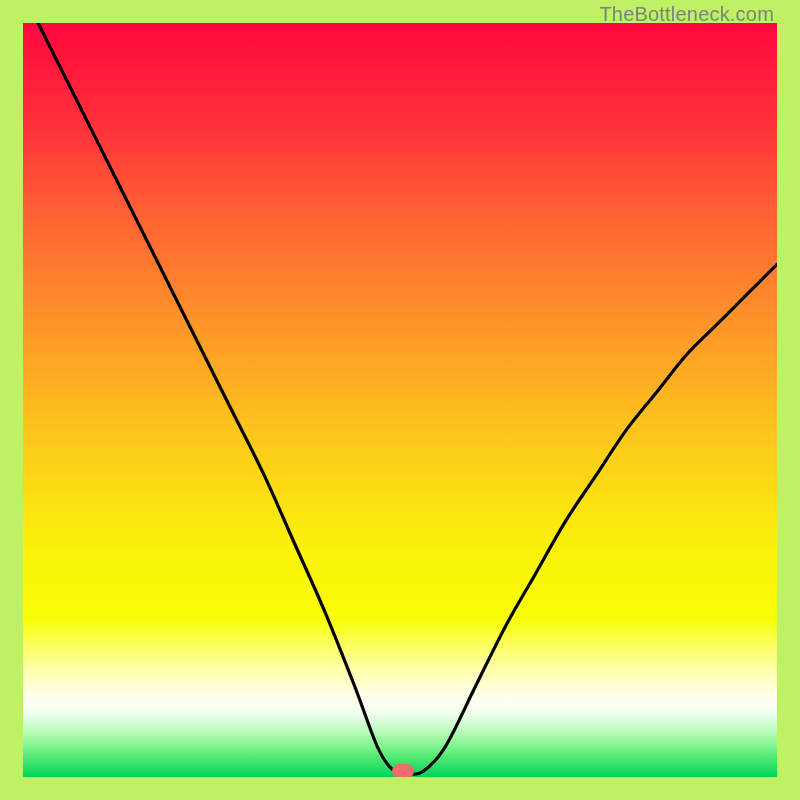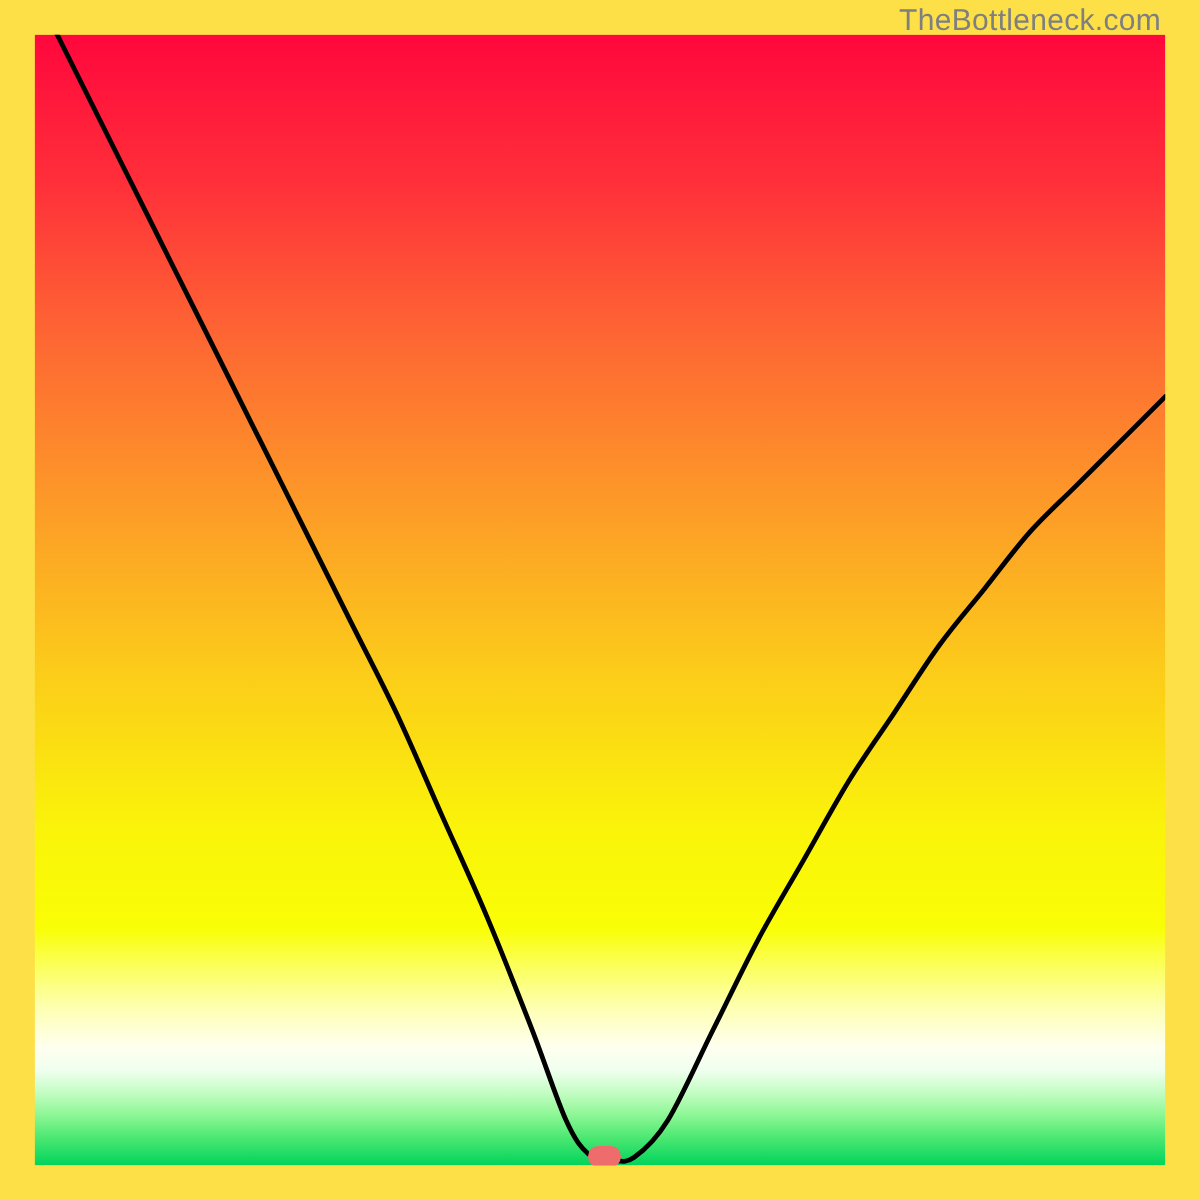--- a/index.html
+++ b/index.html
@@ -7,21 +7,21 @@
     padding: 0;
     width: 800px;
     height: 800px;
     background: #000;
     overflow: hidden;
   }
   .frame {
     position: relative;
     width: 800px;
     height: 800px;
-    background: #fde047;
+    background: #bef264;
   }
   .plot-area {
     position: absolute;
     left: 23px;
     top: 23px;
     width: 754px;
     height: 754px;
     overflow: hidden;
   }
   .gradient-bg {

